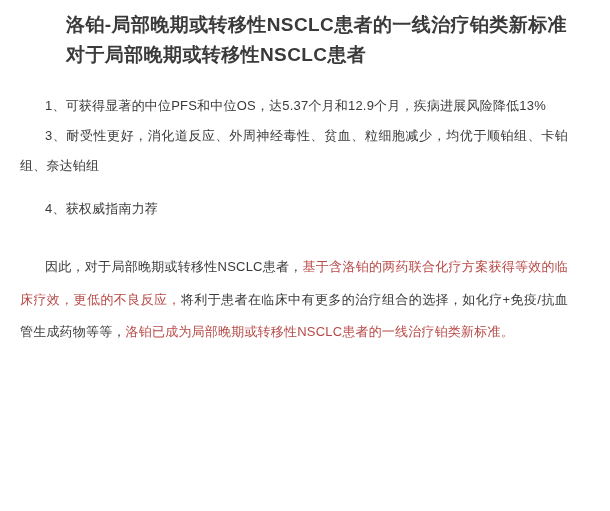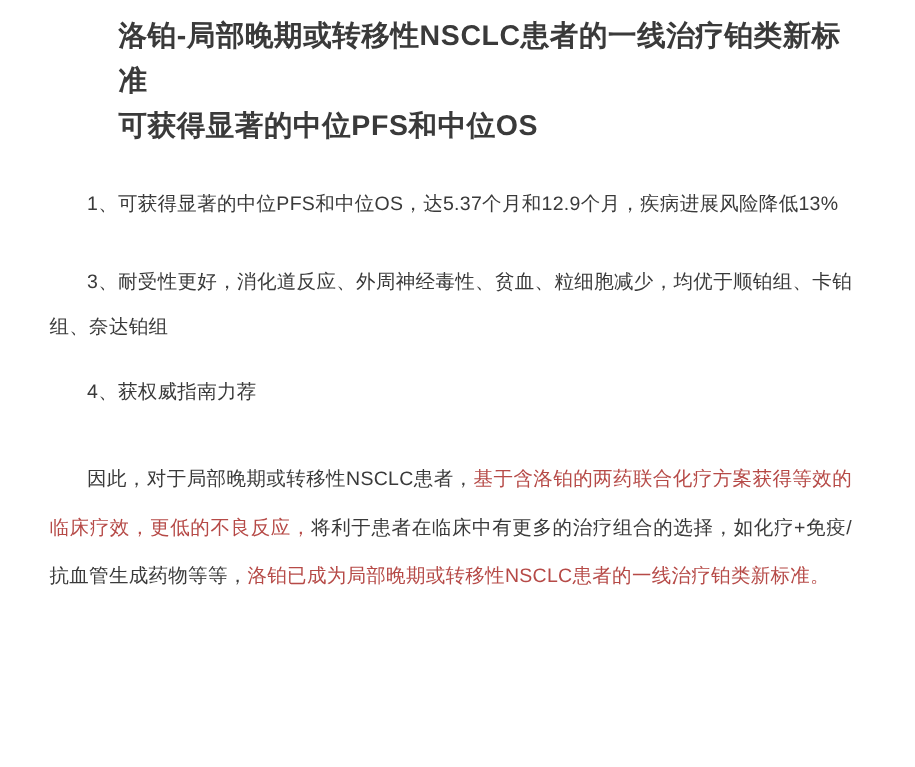--- a/index.html
+++ b/index.html
@@ -12,21 +12,21 @@
     margin: 0;
     padding: 0;
     width: 610px;
     height: 511px;
     overflow: hidden;
     background: var(--bg);
   }
   .page {
     width: 610px;
     height: 511px;
-    padding: 10px 42px 0 33px;
+    padding: 10px 42px 0 20px;
     font-family: "Liberation Sans", "DejaVu Sans", sans-serif;
     color: var(--text);
     background: var(--bg);
   }
   .title {
     margin: 0 0 0 46px;
     font-size: 19px;
     font-weight: 700;
     line-height: 30px;
     letter-spacing: 0.4px;
@@ -37,37 +37,37 @@
     margin: 0;
     font-size: 13px;
     line-height: 30px;
     letter-spacing: 0.2px;
     text-indent: 25px;
     text-align: justify;
     color: var(--text);
   }
   p[data-name="point-1-paragraph"] { margin-top: 21px; }
   p[data-name="point-2-paragraph"] { margin-top: 13px; }
-  p[data-name="point-3-paragraph"] { margin-top: 22px; }
+  p[data-name="point-3-paragraph"] { }
   p[data-name="point-4-paragraph"] { margin-top: 13px; }
   p.conclusion {
     margin-top: 27px;
     line-height: 32.5px;
   }
   .seg[data-color="red"] { color: var(--red); }
   .seg[data-color="black"] { color: var(--text); }
 </style>
 </head>
 <body>
 
 <div class="page" data-name="document-page">
 
   <h1 class="title" data-name="doc-title">
     <span class="tline" data-name="doc-title-line1">洛铂-局部晚期或转移性NSCLC患者的一线治疗铂类新标准</span>
-    <span class="tline" data-name="doc-title-line2">可获得显著的中位PFS和中位OS</span>
+    <span class="tline" data-name="doc-title-line2">对于局部晚期或转移性NSCLC患者</span>
   </h1>
 
   <p class="para" data-name="point-1-paragraph">1、可获得显著的中位PFS和中位OS，达5.37个月和12.9个月，疾病进展风险降低13%</p>
 
 
   <p class="para" data-name="point-3-paragraph">3、耐受性更好，消化道反应、外周神经毒性、贫血、粒细胞减少，均优于顺铂组、卡铂组、奈达铂组</p>
 
   <p class="para" data-name="point-4-paragraph">4、获权威指南力荐</p>
 
   <p class="para conclusion" data-name="conclusion-paragraph">

